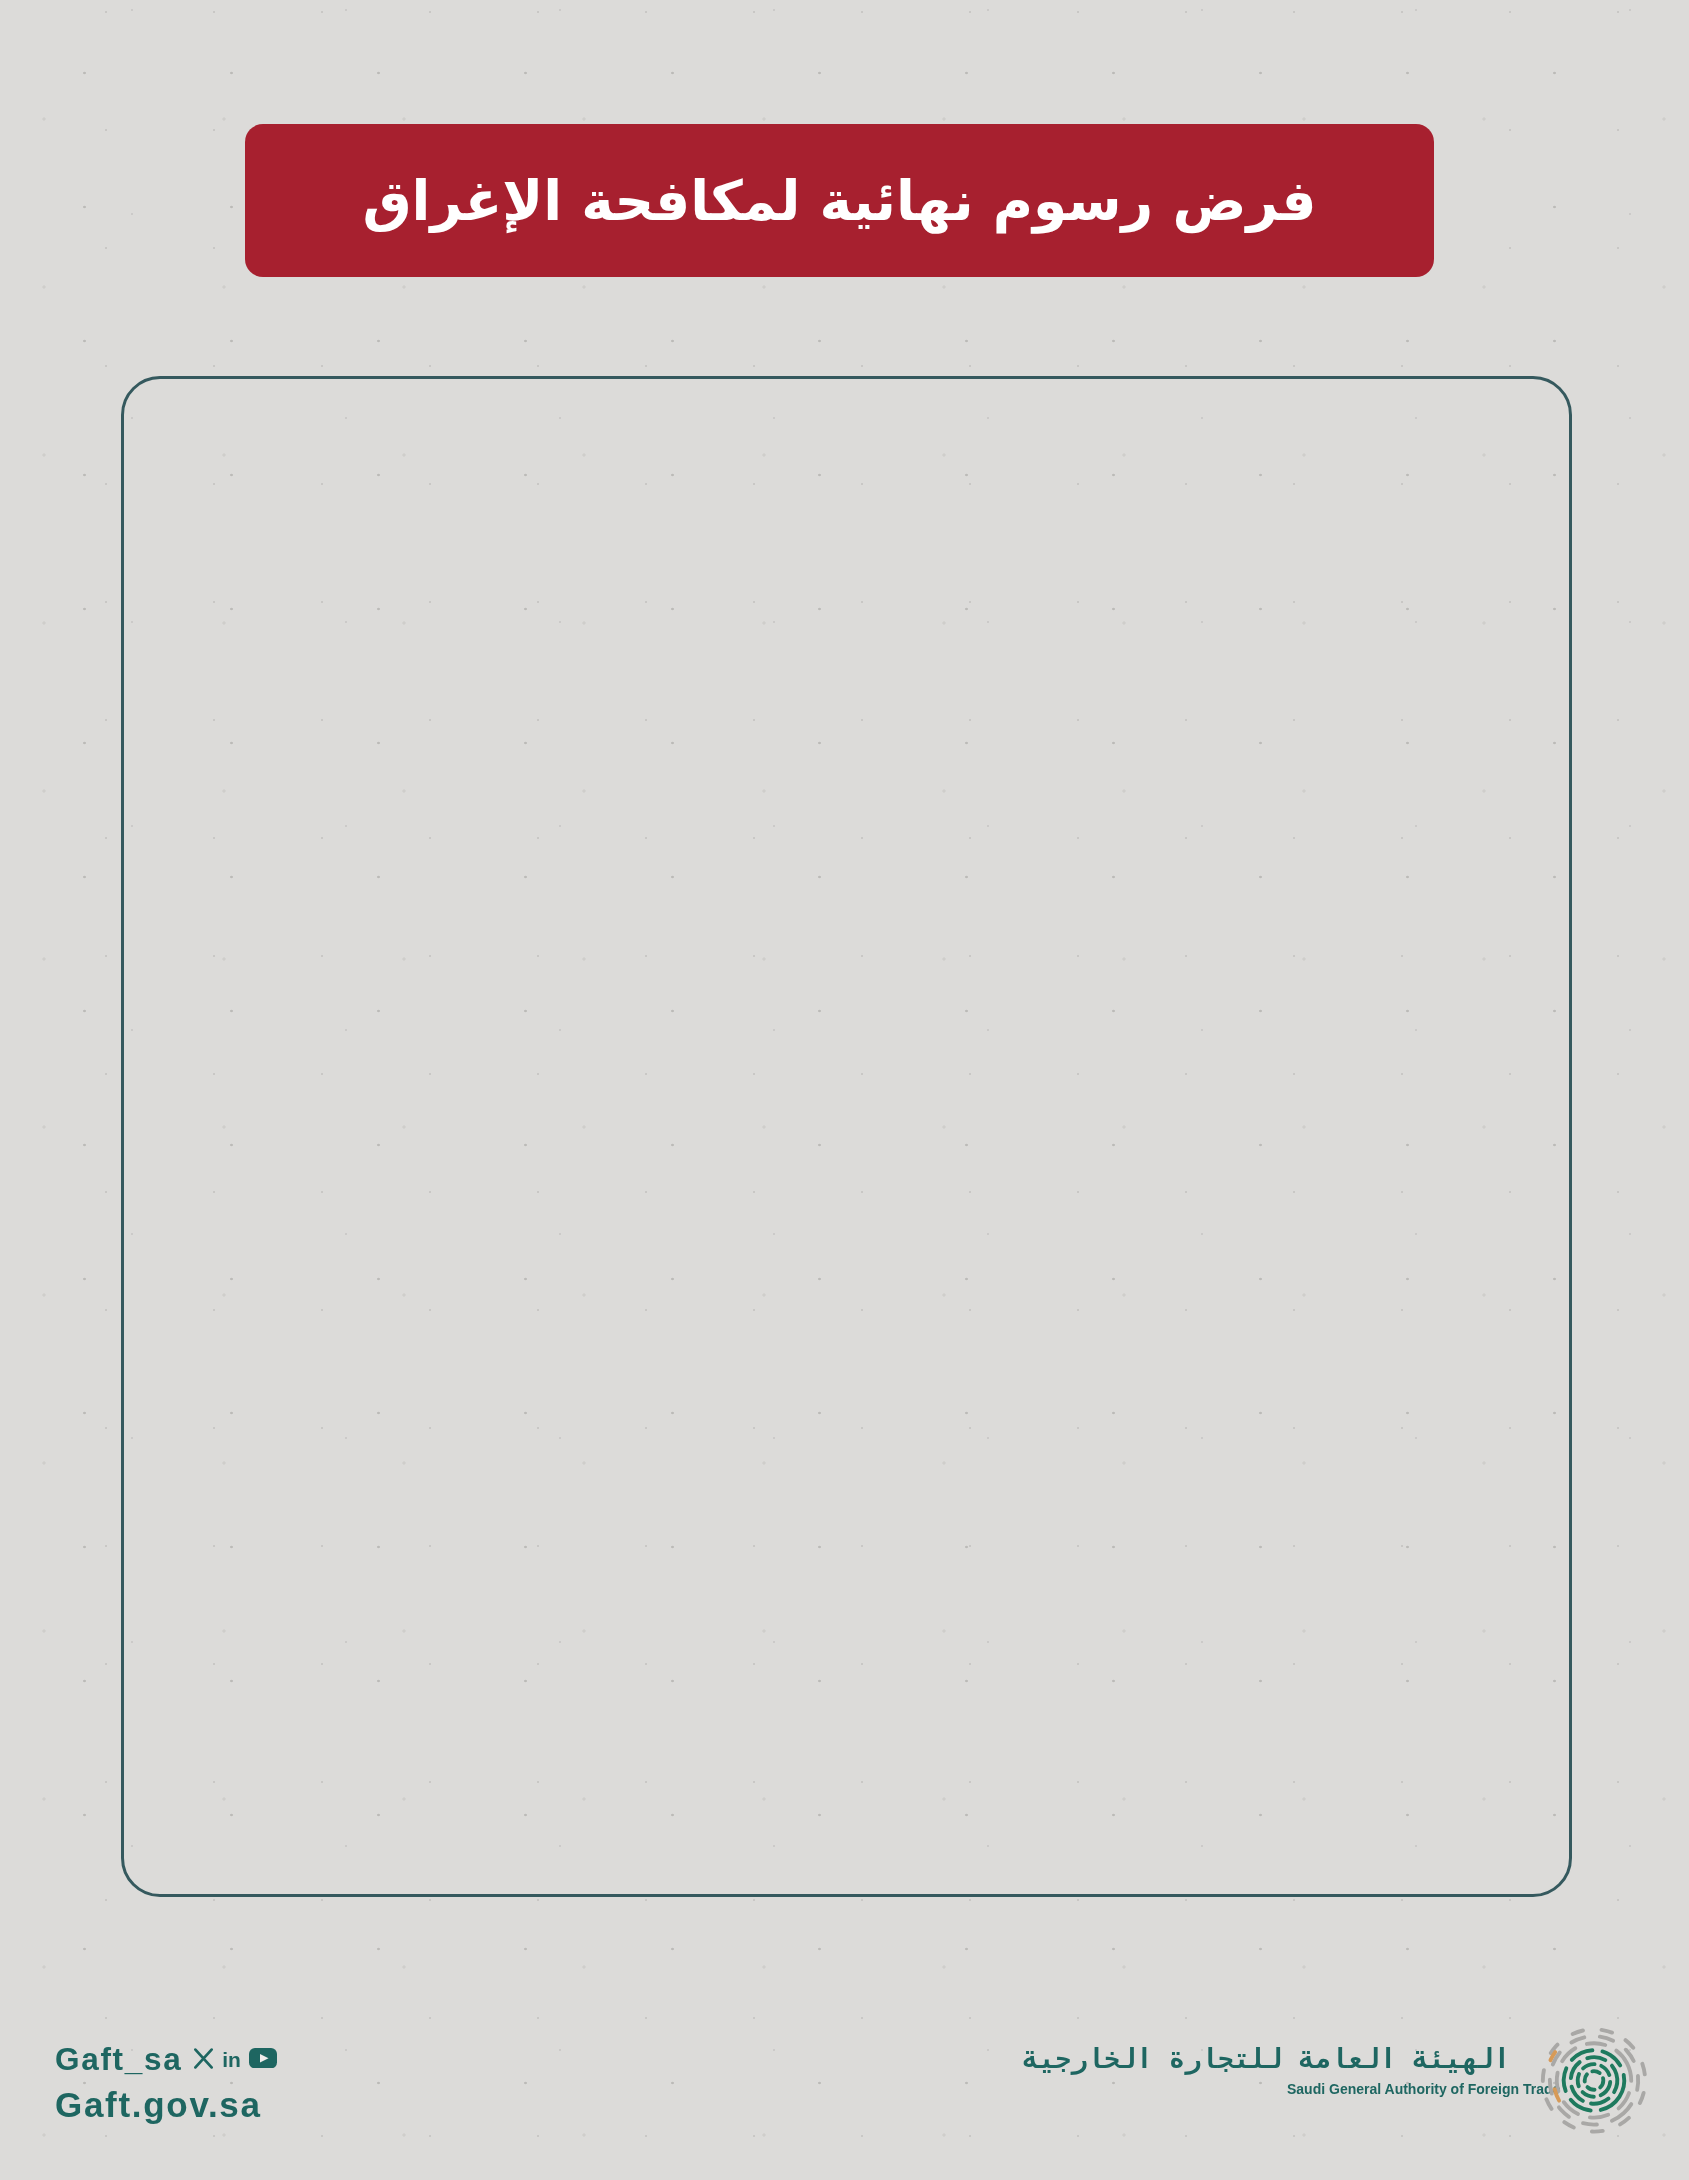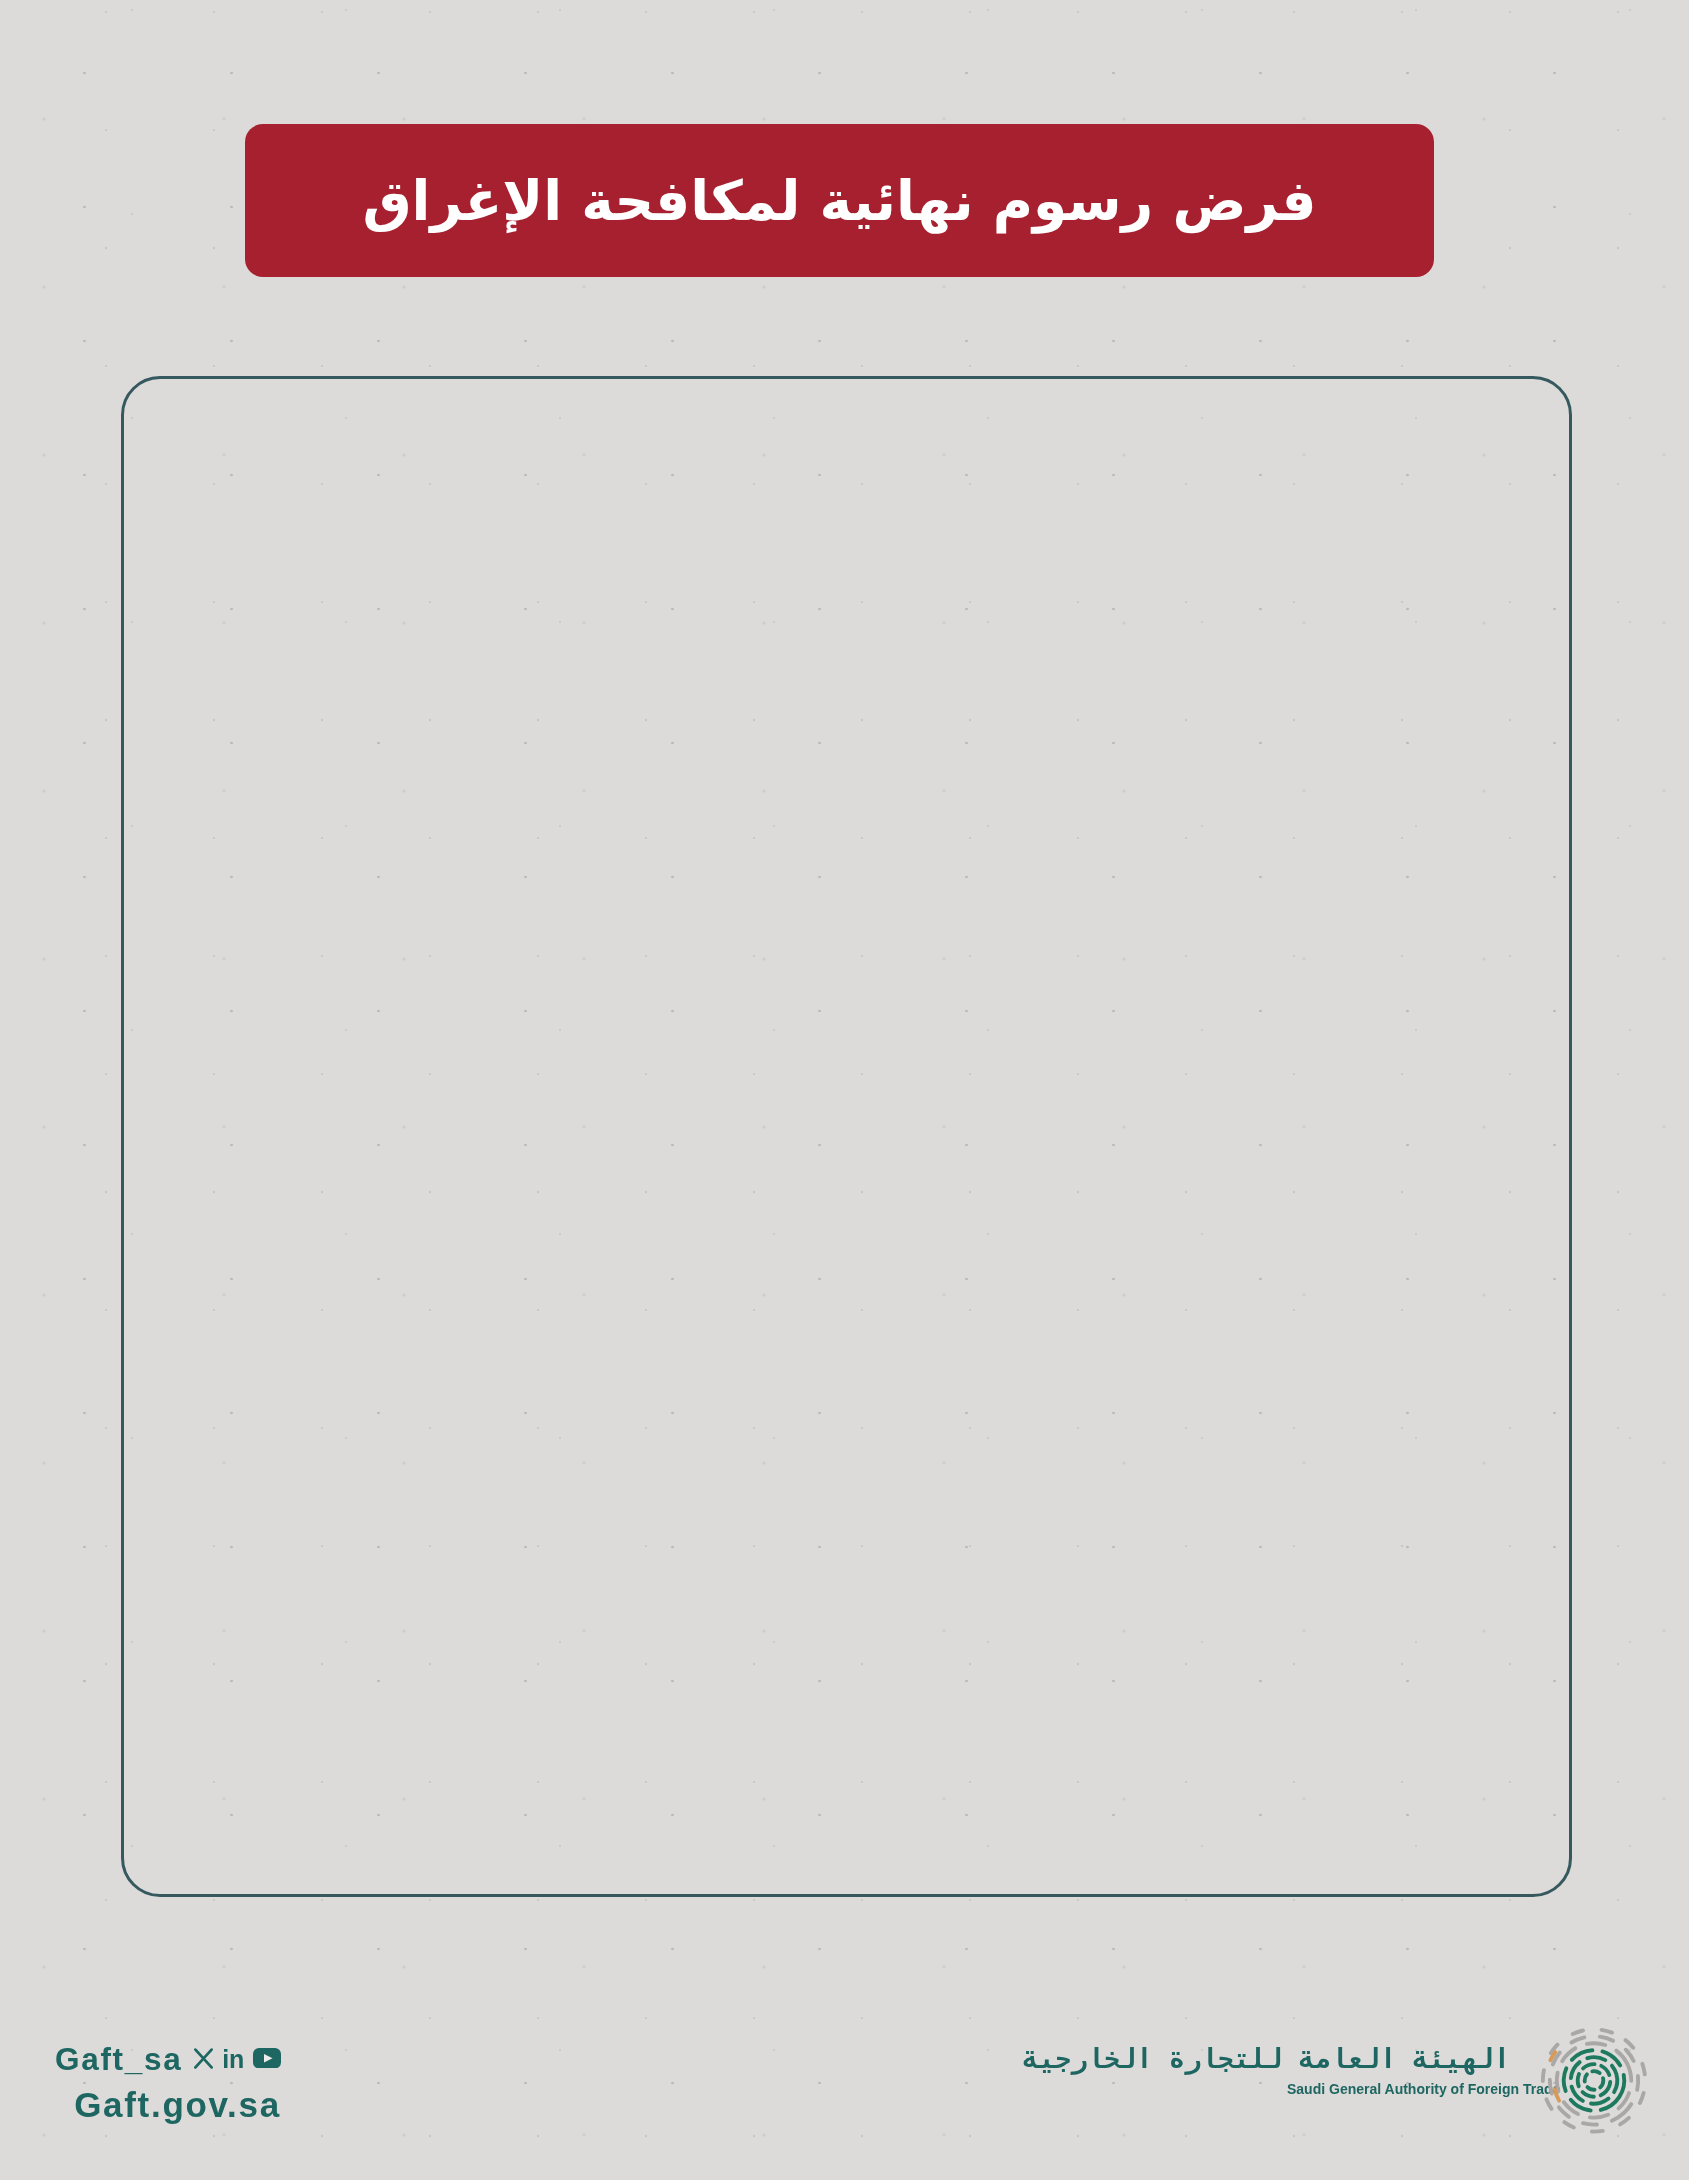--- a/index.html
+++ b/index.html
@@ -32,27 +32,27 @@
     background:var(--red);border-radius:18px;
     display:flex;align-items:center;justify-content:center;
   }
   .banner-title{color:#fff;font-size:55px;font-weight:bold;letter-spacing:0;}
   .frame{
     position:absolute;left:121px;top:376px;width:1451px;height:1521px;
     border:3.4px solid var(--border-teal);border-radius:39px;
   }
   .row{position:absolute;}
   
-  .footer-left{position:absolute;left:55px;top:2041px;color:var(--footer);direction:ltr;text-align:right;
+  .footer-left{position:absolute;left:55px;top:2041px;color:var(--footer);direction:ltr;text-align:left;
     font-family:"Liberation Sans", sans-serif;}
   .handle-line{display:flex;align-items:center;gap:10.2px;}
   .handle{font-size:31.5px;font-weight:bold;letter-spacing:1.7px;}
   .website{font-size:35px;font-weight:bold;letter-spacing:1.7px;margin-top:7px;}
   .soc{display:flex;align-items:center;gap:8.5px;}
-  .in-mark{font-size:25px;font-weight:bold;color:var(--footer);letter-spacing:0;}
+  .in-mark{font-size:21px;font-weight:bold;color:var(--footer);letter-spacing:0;}
   .footer-right{position:absolute;left:1287px;top:2043px;width:223px;text-align:right;color:var(--footer);}
   .authority-ar{font-size:27px;font-weight:bold;white-space:nowrap;font-family:Liberation Mono, monospace;}
   .authority-en{direction:ltr;font-family:"Liberation Sans", sans-serif;font-size:14px;font-weight:bold;margin-top:5.1px;white-space:nowrap;}
   .logo-mark{position:absolute;left:1532px;top:2020px;width:124px;height:116px;}
 </style>
 </head>
 <body>
 
 <div class="banner">
   <div class="banner-title">فرض رسوم نهائية لمكافحة الإغراق</div>

